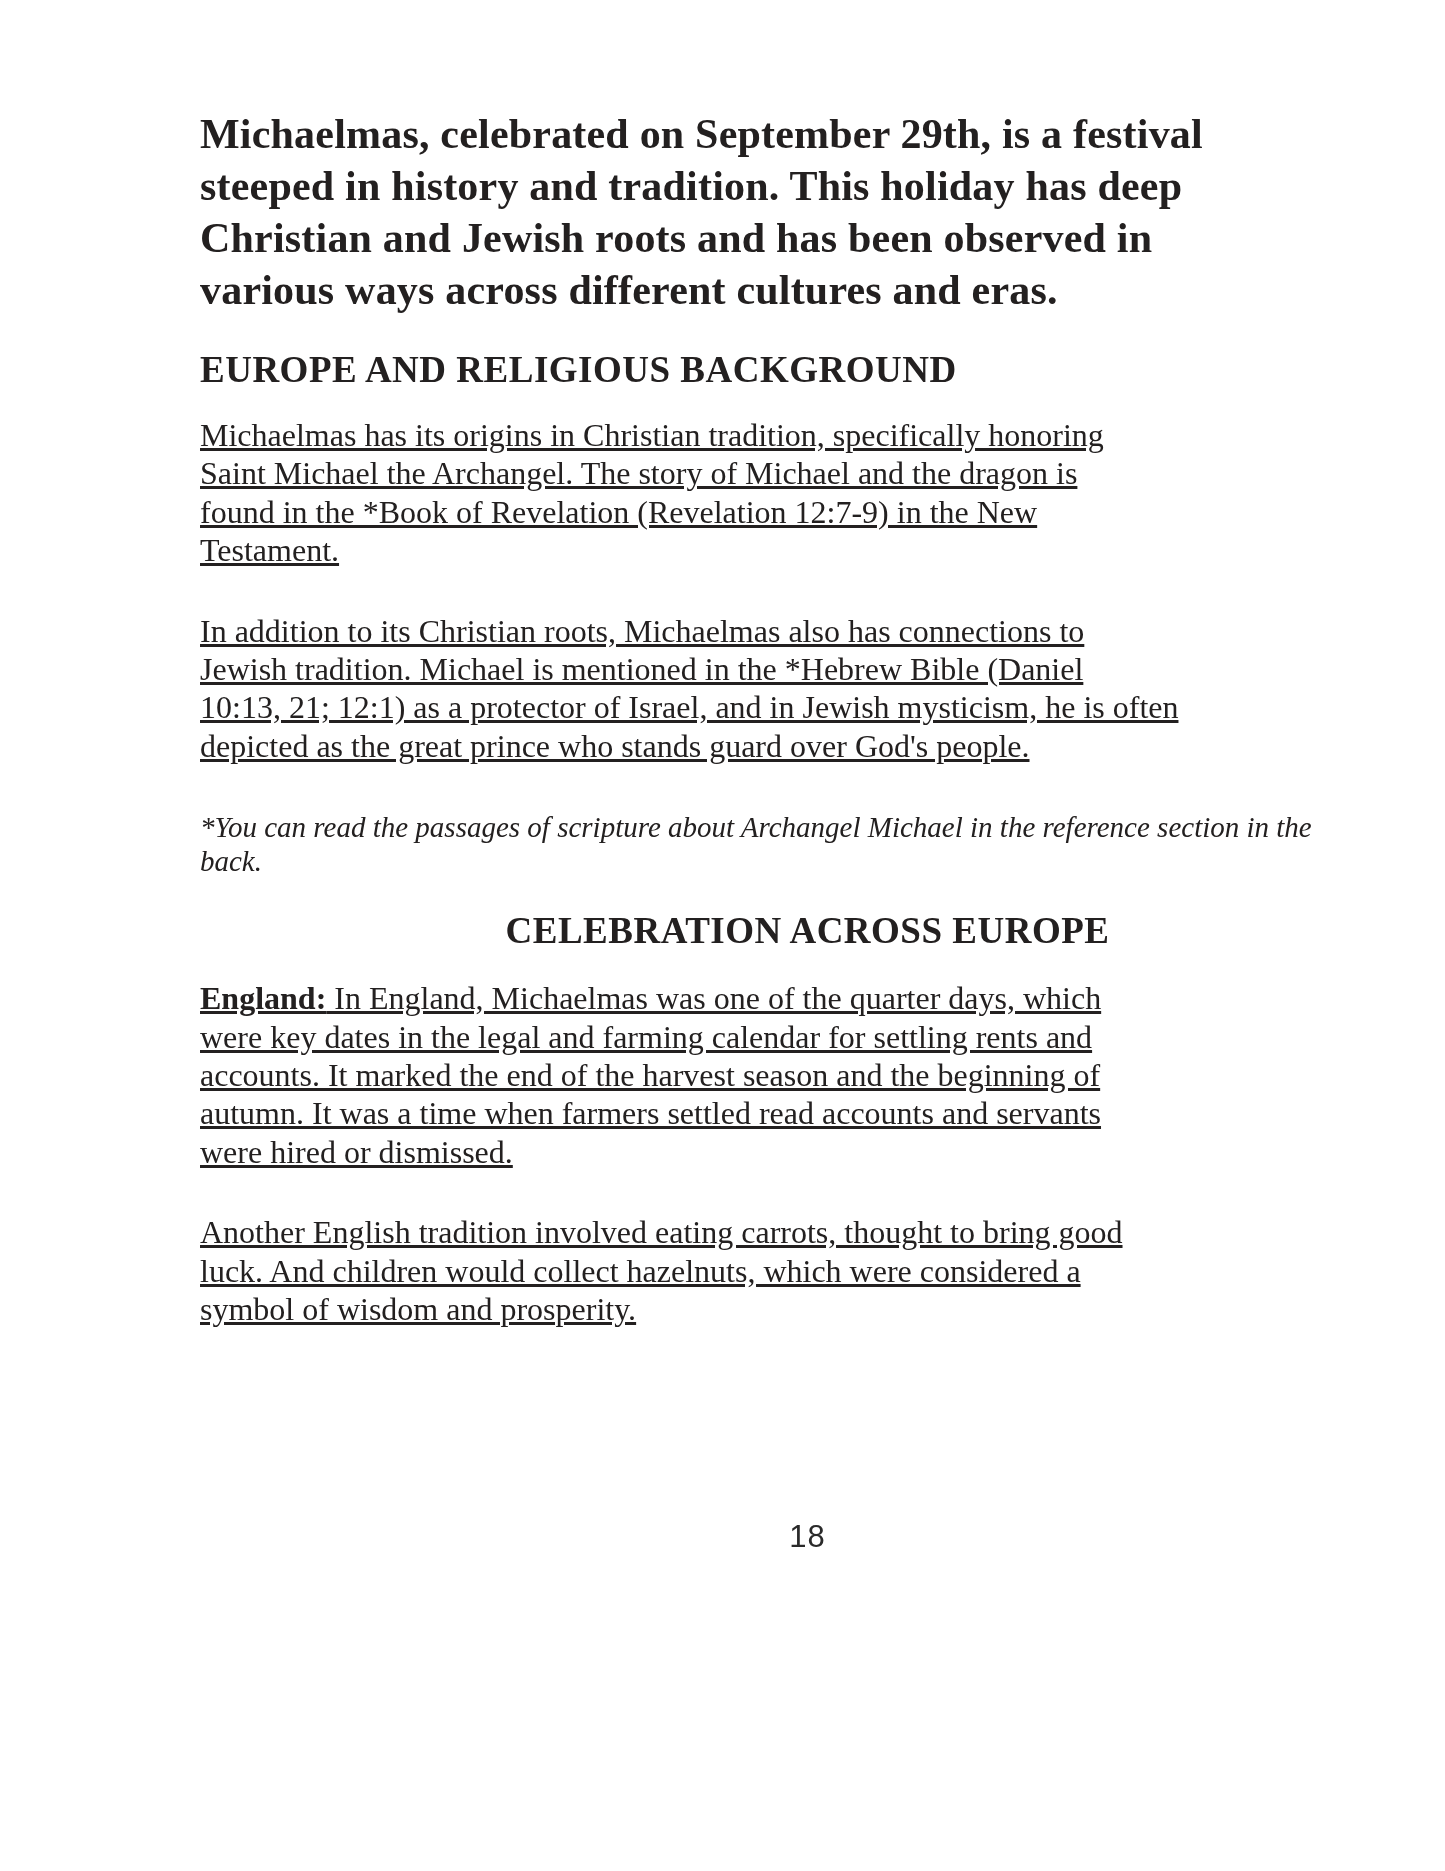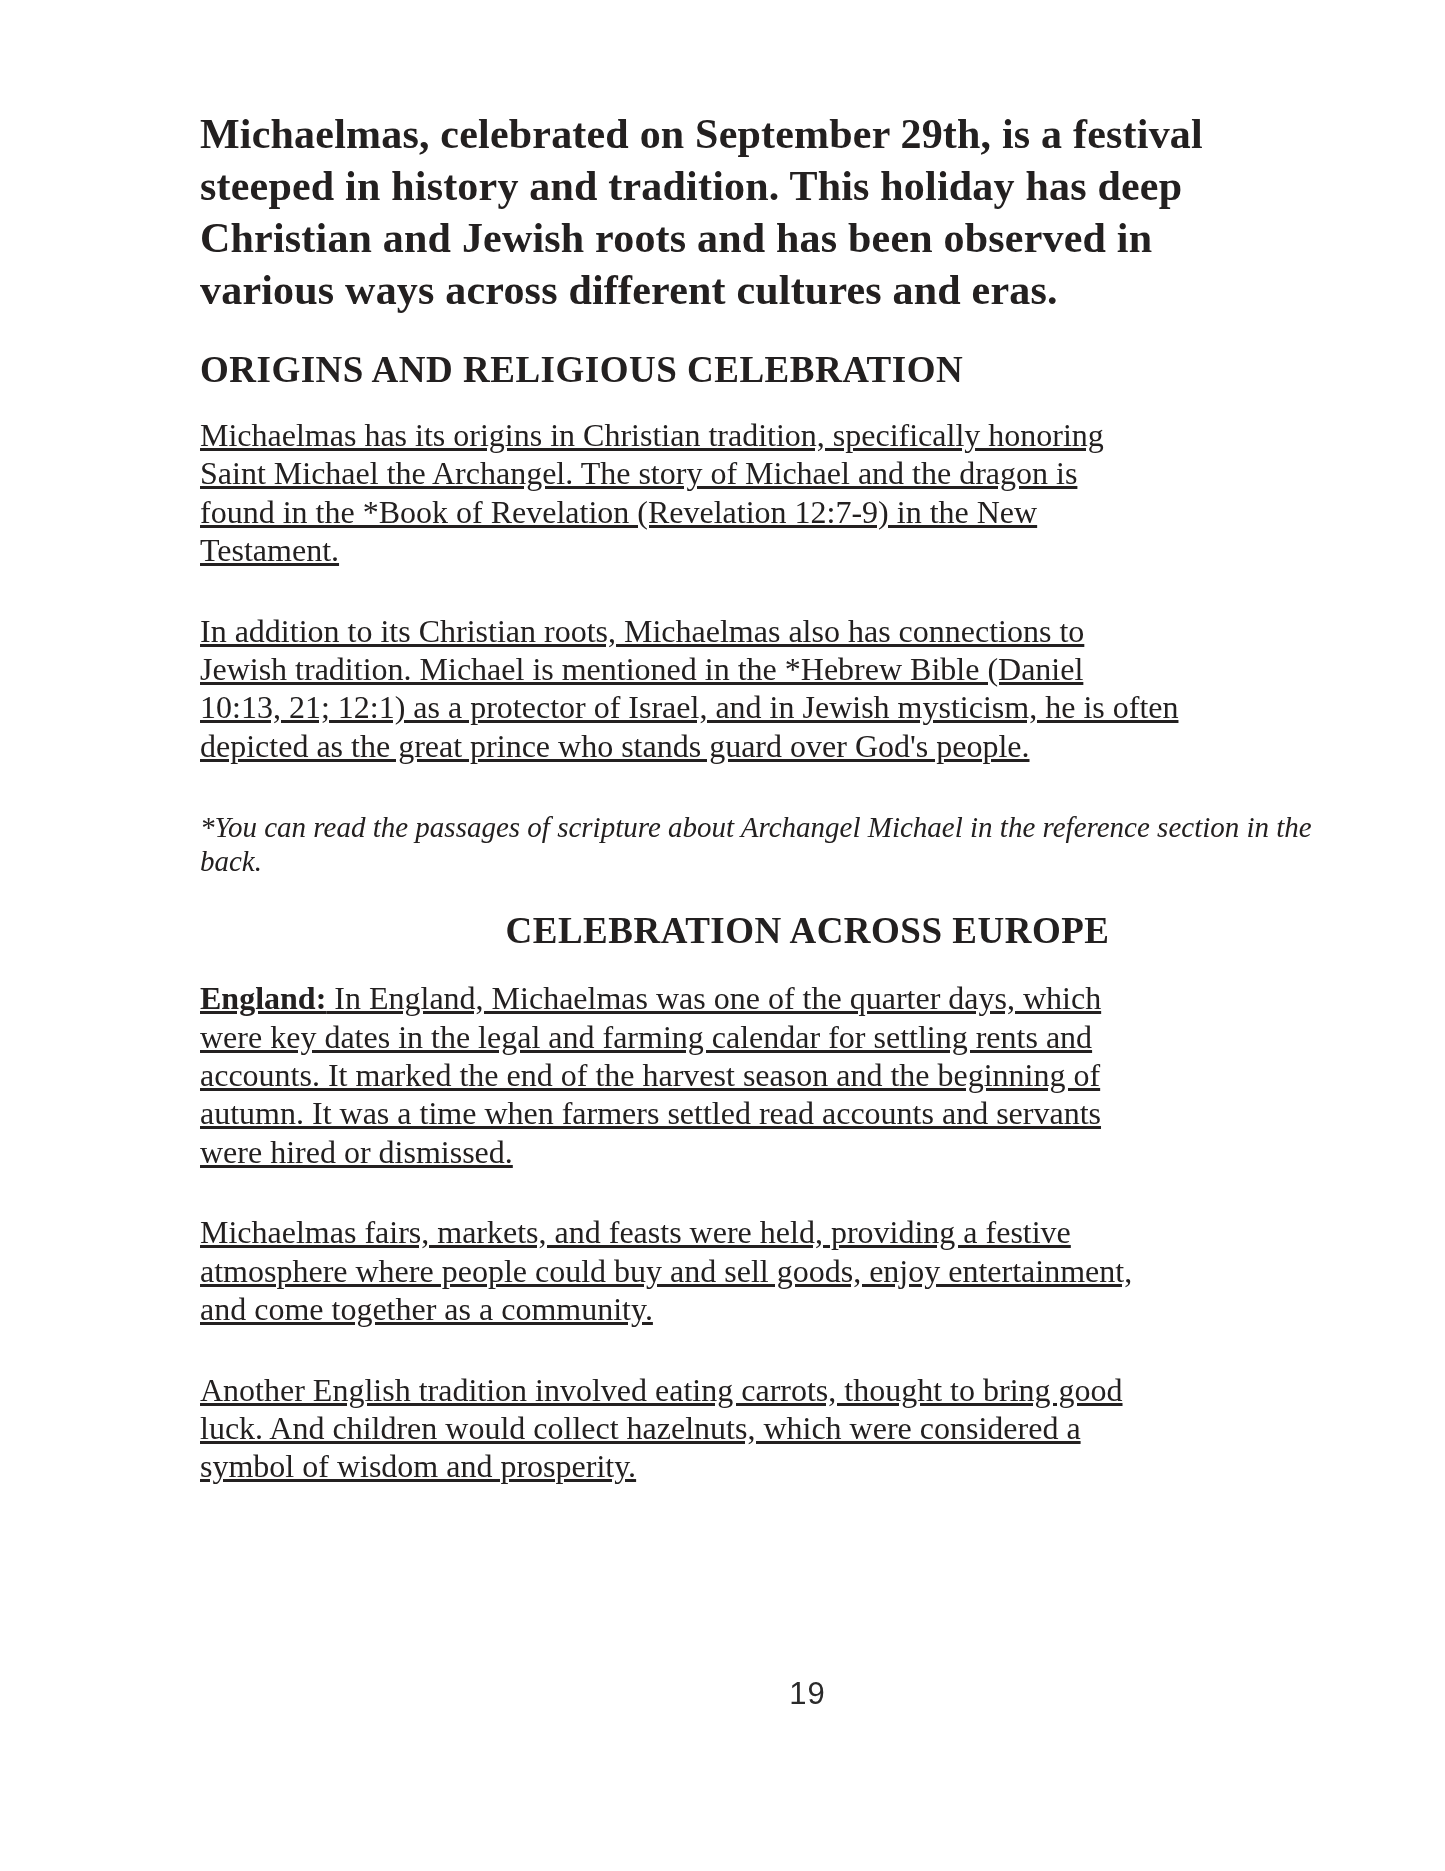--- a/index.html
+++ b/index.html
@@ -63,21 +63,21 @@
 </head>
 <body>
 
 <div class="content">
 
   <p class="intro"><span>Michaelmas, celebrated on September 29th, is a festival
 steeped in history and tradition. This holiday has deep
 Christian and Jewish roots and has been observed in
 various ways across different cultures and eras.</span></p>
 
-  <h2 class="heading h-origins"><span>ORIGINS AND RELIGIOUS CELEBRATION</span></h2>
+  <h2 class="heading h-origins"><span>EUROPE AND RELIGIOUS BACKGROUND</span></h2>
 
   <p class="para after-heading-1"><span>Michaelmas has its origins in Christian tradition, specifically honoring
 Saint Michael the Archangel. The story of Michael and the dragon is
 found in the *Book of Revelation (Revelation 12:7-9) in the New
 Testament.</span></p>
 
   <p class="para"><span>In addition to its Christian roots, Michaelmas also has connections to
 Jewish tradition. Michael is mentioned in the *Hebrew Bible (Daniel
 10:13, 21; 12:1) as a protector of Israel, and in Jewish mysticism, he is often
 depicted as the great prince who stands guard over God's people.</span></p>
@@ -86,23 +86,20 @@
 back.</span></p>
 
   <h2 class="heading h-europe"><span>CELEBRATION ACROSS EUROPE</span></h2>
 
   <p class="para after-heading-2"><strong>England:</strong><span> In England, Michaelmas was one of the quarter days, which
 were key dates in the legal and farming calendar for settling rents and
 accounts. It marked the end of the harvest season and the beginning of
 autumn. It was a time when farmers settled read accounts and servants
 were hired or dismissed.</span></p>
 
-  <p class="para"><span>Michaelmas fairs, markets, and feasts were held, providing a festive
-atmosphere where people could buy and sell goods, enjoy entertainment,
-and come together as a community.</span></p>
 
   <p class="para"><span>Another English tradition involved eating carrots, thought to bring good
 luck. And children would collect hazelnuts, which were considered a
 symbol of wisdom and prosperity.</span></p>
 
-  <div class="page-number">19</div>
+  <div class="page-number">18</div>
 
 </div>
 
 </body></html>

